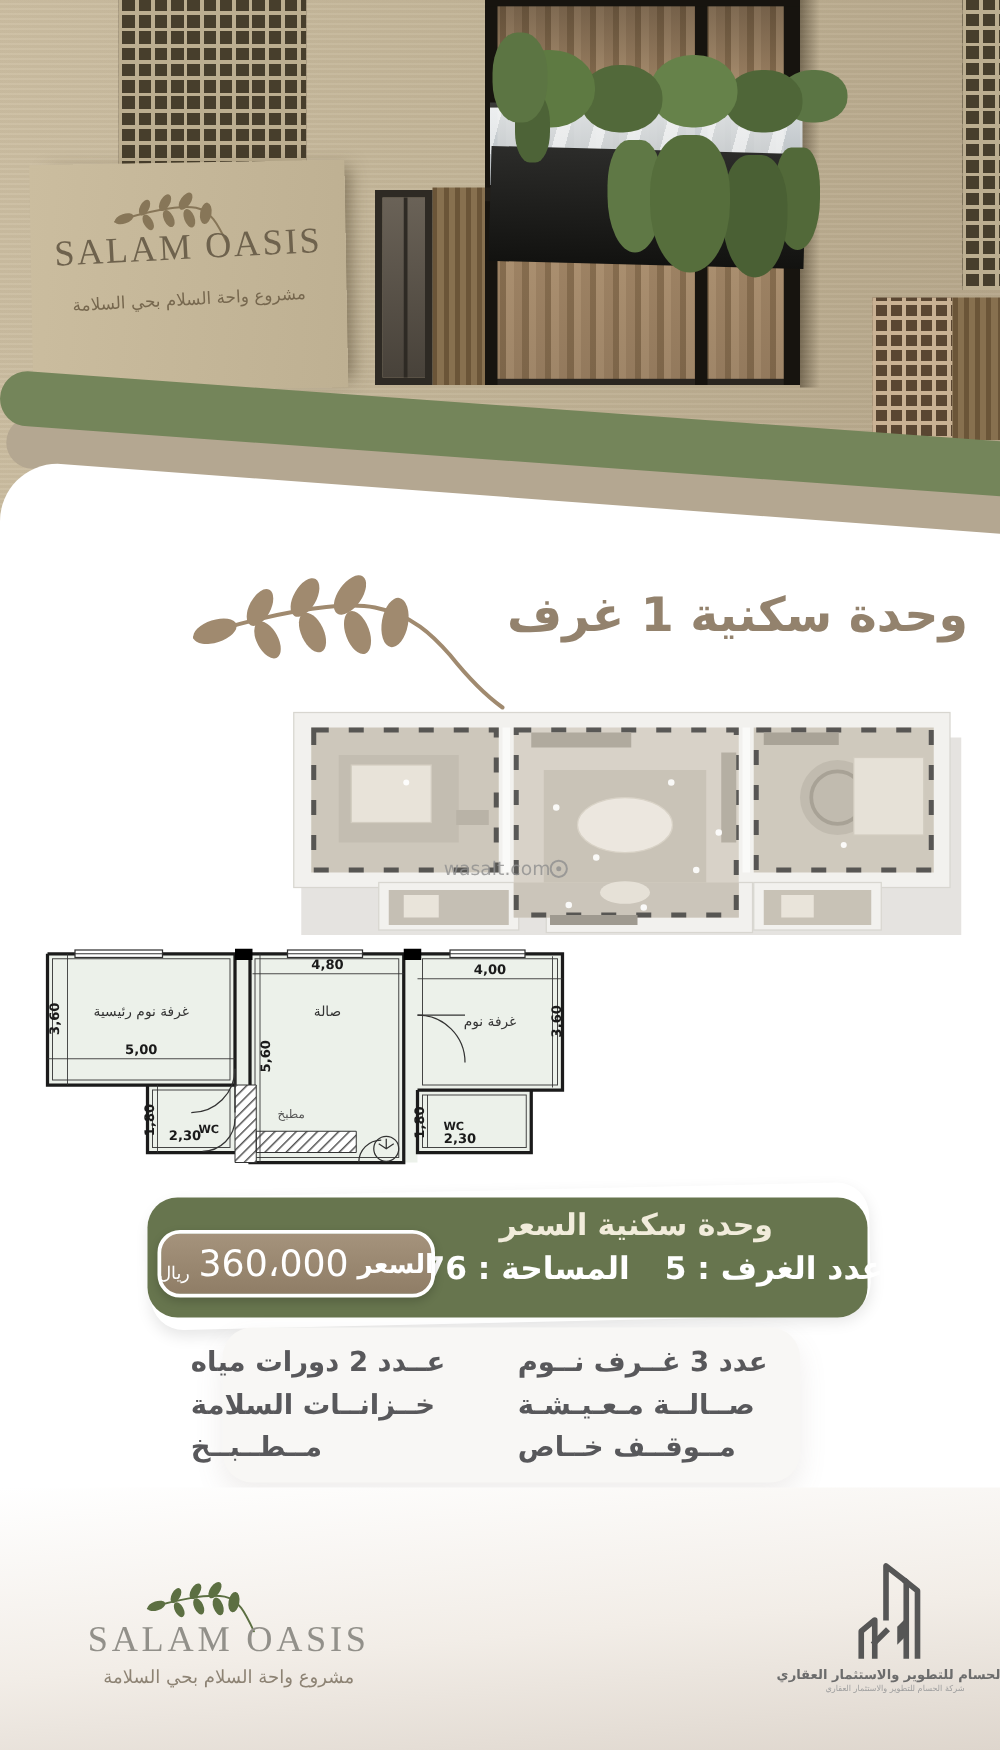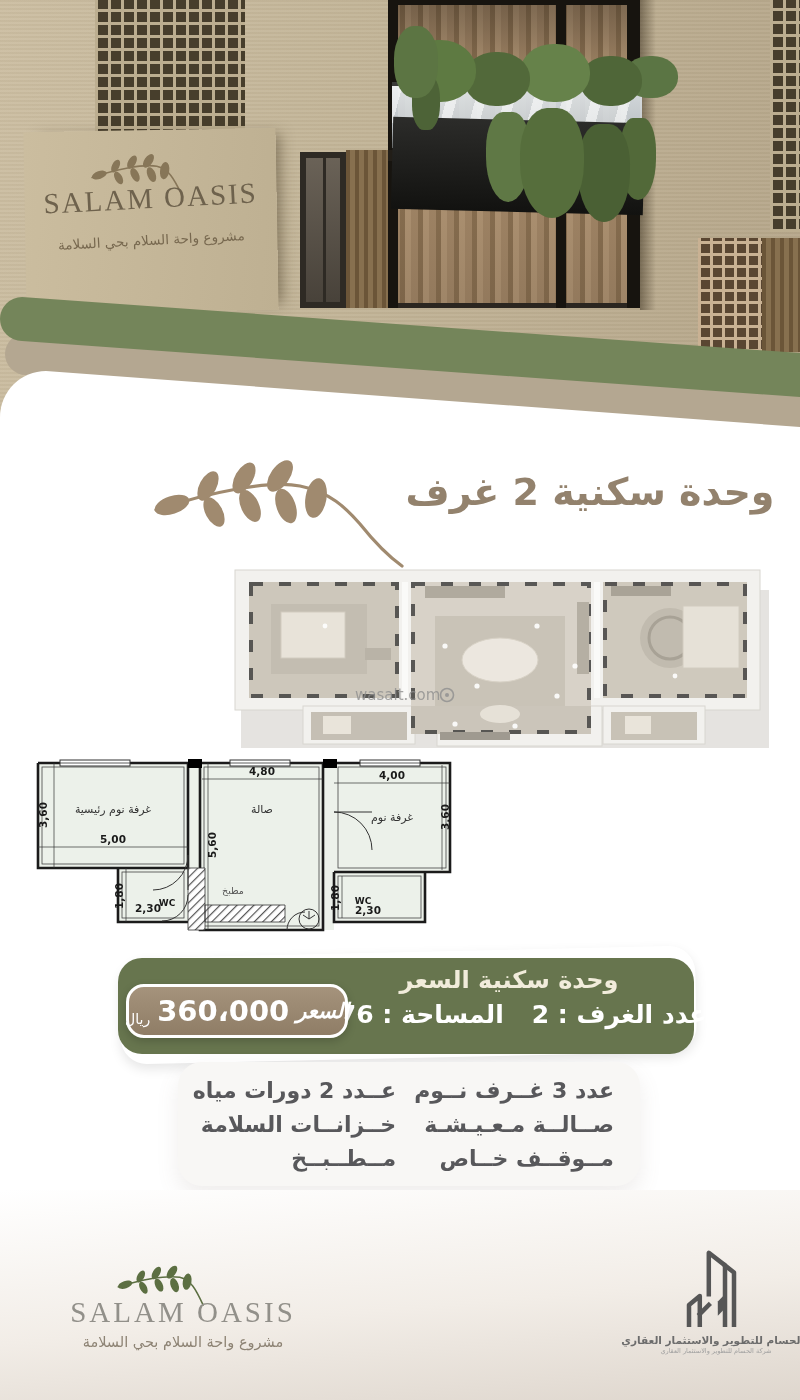--- a/index.html
+++ b/index.html
@@ -63,28 +63,28 @@
   .roomtxt{font-size:11px;fill:#333;font-family:"DejaVu Sans",sans-serif;}
 
   
   .banner-wrap{position:absolute;left:118px;top:958px;width:580px;height:108px;}
   .banner-backing{position:absolute;left:2px;top:-6px;width:576px;height:106px;background:#fff;border-radius:26px;transform:rotate(-1.3deg);box-shadow:0 5px 12px rgba(0,0,0,.10);}
   .banner{position:absolute;left:0;top:0;width:576px;height:96px;background:var(--banner-green);border-radius:24px;}
   .banner-text{position:absolute;right:10px;top:8px;width:350px;text-align:center;direction:rtl;color:#fff;}
   .banner-title{font-size:24px;font-weight:600;color:#f1ecdb;}
   .banner-line{margin-top:6px;font-size:25px;font-weight:700;display:flex;justify-content:center;gap:28px;direction:rtl;white-space:nowrap;}
   .price-badge{position:absolute;left:8px;top:26px;width:222px;height:54px;background:linear-gradient(180deg,#a5937c,#8f7d66);border:3px solid #fff;border-radius:18px;display:flex;flex-direction:row;align-items:center;justify-content:center;gap:7px;direction:rtl;color:#fff;box-shadow:0 3px 8px rgba(0,0,0,.18);}
-  .p-label{font-size:21px;font-weight:600;font-style:italic;}
-  .p-value{font-size:29px;font-weight:700;letter-spacing:.5px;}
+  .p-label{font-size:21px;font-weight:600;}
+  .p-value{font-size:29px;font-weight:400;letter-spacing:.5px;}
   .p-cur{font-size:14px;margin-top:16px;text-align:center;}
 
   
   .features{position:absolute;left:178px;top:1062px;width:462px;height:124px;background:#f8f7f5;border-radius:24px;box-shadow:0 10px 22px rgba(120,110,100,.12);
     display:grid;grid-template-columns:1fr 1fr;direction:rtl;align-content:center;row-gap:9px;column-gap:18px;padding:14px 26px;}
-  .feature{color:var(--feature-text);font-size:22px;font-weight:700;text-align:right;white-space:nowrap;}
+  .feature{color:var(--feature-text);font-size:22px;font-weight:700;text-align:left;white-space:nowrap;margin-left:40px;}
 
   
   .footer-bg{position:absolute;left:0;top:1190px;width:800px;height:210px;background:linear-gradient(175deg,#ffffff 0%,#f2ede7 55%,#ded6cd 100%);}
   .footer-branch{position:absolute;left:116px;top:1260px;width:92px;height:52px;color:var(--footer-leaf-green);}
   .footer-logo-title{position:absolute;left:55px;top:1296px;width:256px;text-align:center;font-family:"Liberation Serif",serif;font-size:29px;letter-spacing:3px;color:#92908a;white-space:nowrap;}
   .footer-logo-sub{position:absolute;left:55px;top:1334px;width:256px;text-align:center;font-size:14.5px;color:#8d8374;direction:rtl;white-space:nowrap;}
   .company{position:absolute;left:628px;top:1242px;width:176px;text-align:center;}
   .company-mark{width:84px;height:90px;display:block;margin:0 auto;}
   .company-name{font-size:10.5px;font-weight:700;color:#6c6c6c;direction:rtl;white-space:nowrap;margin-top:2px;}
   .company-tagline{font-size:6.5px;color:#a0a0a0;direction:rtl;white-space:nowrap;margin-top:1px;}
@@ -158,21 +158,21 @@
     <path d="M6,60 C60,42 120,30 150,36 C180,42 196,58 210,74 C226,94 238,106 252,116" fill="none" stroke="currentColor" stroke-width="3.2" stroke-linecap="round"></path>
     <ellipse cx="22" cy="55" rx="18" ry="9" fill="currentColor" transform="rotate(-18 22 55)"></ellipse>
     <ellipse cx="58" cy="36" rx="16" ry="8.5" fill="currentColor" transform="rotate(-62 58 36)"></ellipse>
     <ellipse cx="64" cy="62" rx="16" ry="8.5" fill="currentColor" transform="rotate(-118 64 62)"></ellipse>
     <ellipse cx="94" cy="28" rx="17" ry="9" fill="currentColor" transform="rotate(-60 94 28)"></ellipse>
     <ellipse cx="100" cy="56" rx="17" ry="9" fill="currentColor" transform="rotate(-115 100 56)"></ellipse>
     <ellipse cx="130" cy="26" rx="18" ry="9.5" fill="currentColor" transform="rotate(-55 130 26)"></ellipse>
     <ellipse cx="136" cy="56" rx="18" ry="9.5" fill="currentColor" transform="rotate(-110 136 56)"></ellipse>
     <ellipse cx="166" cy="48" rx="20" ry="10.5" fill="currentColor" transform="rotate(-80 166 48)"></ellipse>
   </svg>
-  <h2 class="unit-title">وحدة سكنية 2 غرف</h2>
+  <h2 class="unit-title">وحدة سكنية 1 غرف</h2>
 
   <svg class="plan3d" viewBox="0 0 560 200">
     <rect x="26" y="34" width="528" height="158" fill="rgba(110,100,85,.18)"></rect>
     <rect x="20" y="14" width="525" height="140" fill="#f2f1ee" stroke="#d8d6d0"></rect>
     <rect x="222" y="150" width="165" height="40" fill="#f2f1ee" stroke="#d8d6d0"></rect>
     <rect x="88" y="150" width="112" height="38" fill="#f2f1ee" stroke="#d8d6d0"></rect>
     <rect x="388" y="150" width="102" height="38" fill="#f2f1ee" stroke="#d8d6d0"></rect>
     <rect x="34" y="26" width="150" height="116" fill="#cdc7bb"></rect>
     <rect x="196" y="26" width="180" height="152" fill="#d8d2c8"></rect>
     <rect x="388" y="26" width="144" height="116" fill="#cfc9bd"></rect>
@@ -281,21 +281,21 @@
       <text x="203" y="139" font-size="9.5" fill="#555">مطبخ</text>
     </g>
   </svg>
 
   <div class="banner-wrap">
     <div class="banner-backing"></div>
     <div class="banner">
       <div class="banner-text">
         <div class="banner-title">وحدة سكنية السعر</div>
         <div class="banner-line">
-          <span>عدد الغرف : 2</span>
+          <span>عدد الغرف : 5</span>
           <span>المساحة : 76 م</span>
         </div>
       </div>
     </div>
     <div class="price-badge">
       <span class="p-label">السعر</span>
       <span class="p-value">360،000</span>
       <span class="p-cur">ريال</span>
     </div>
   </div>

